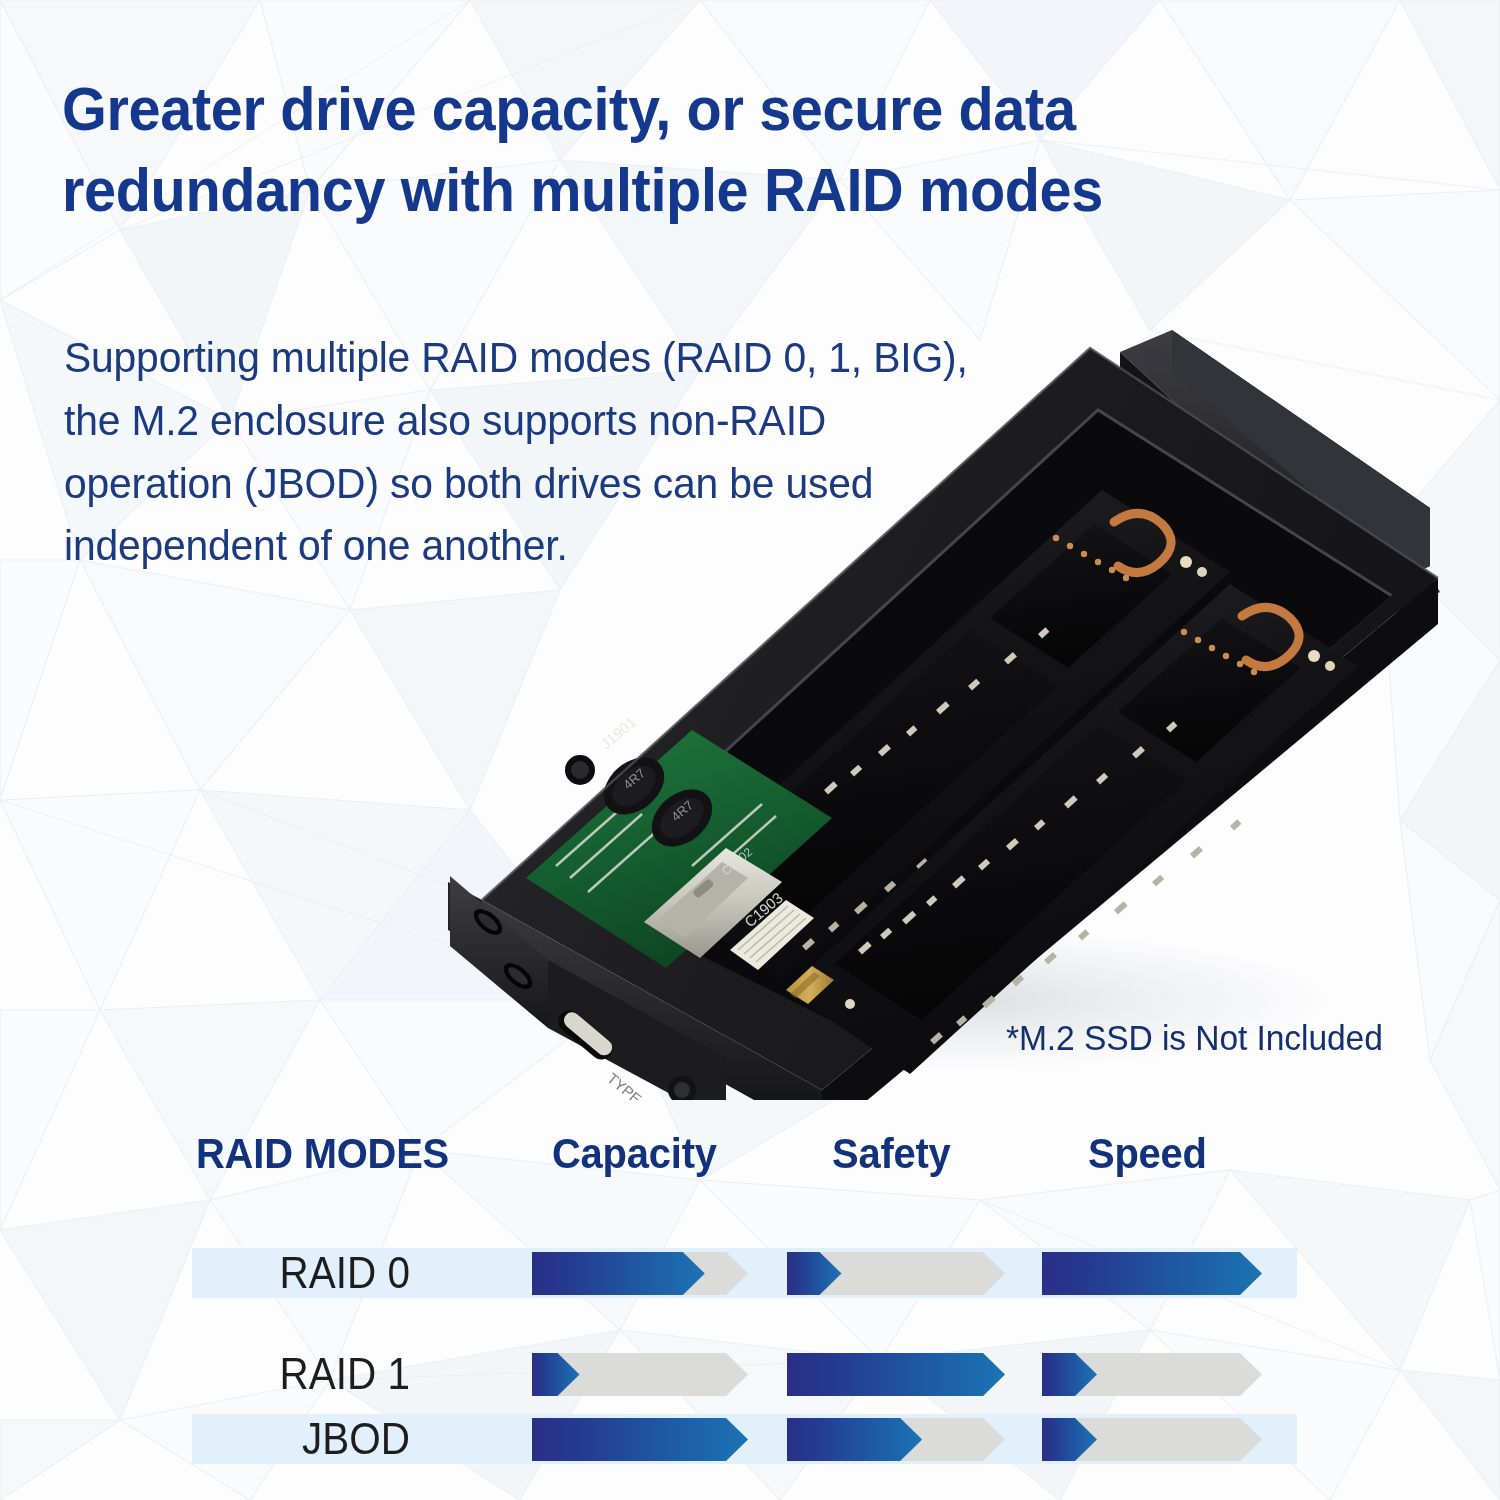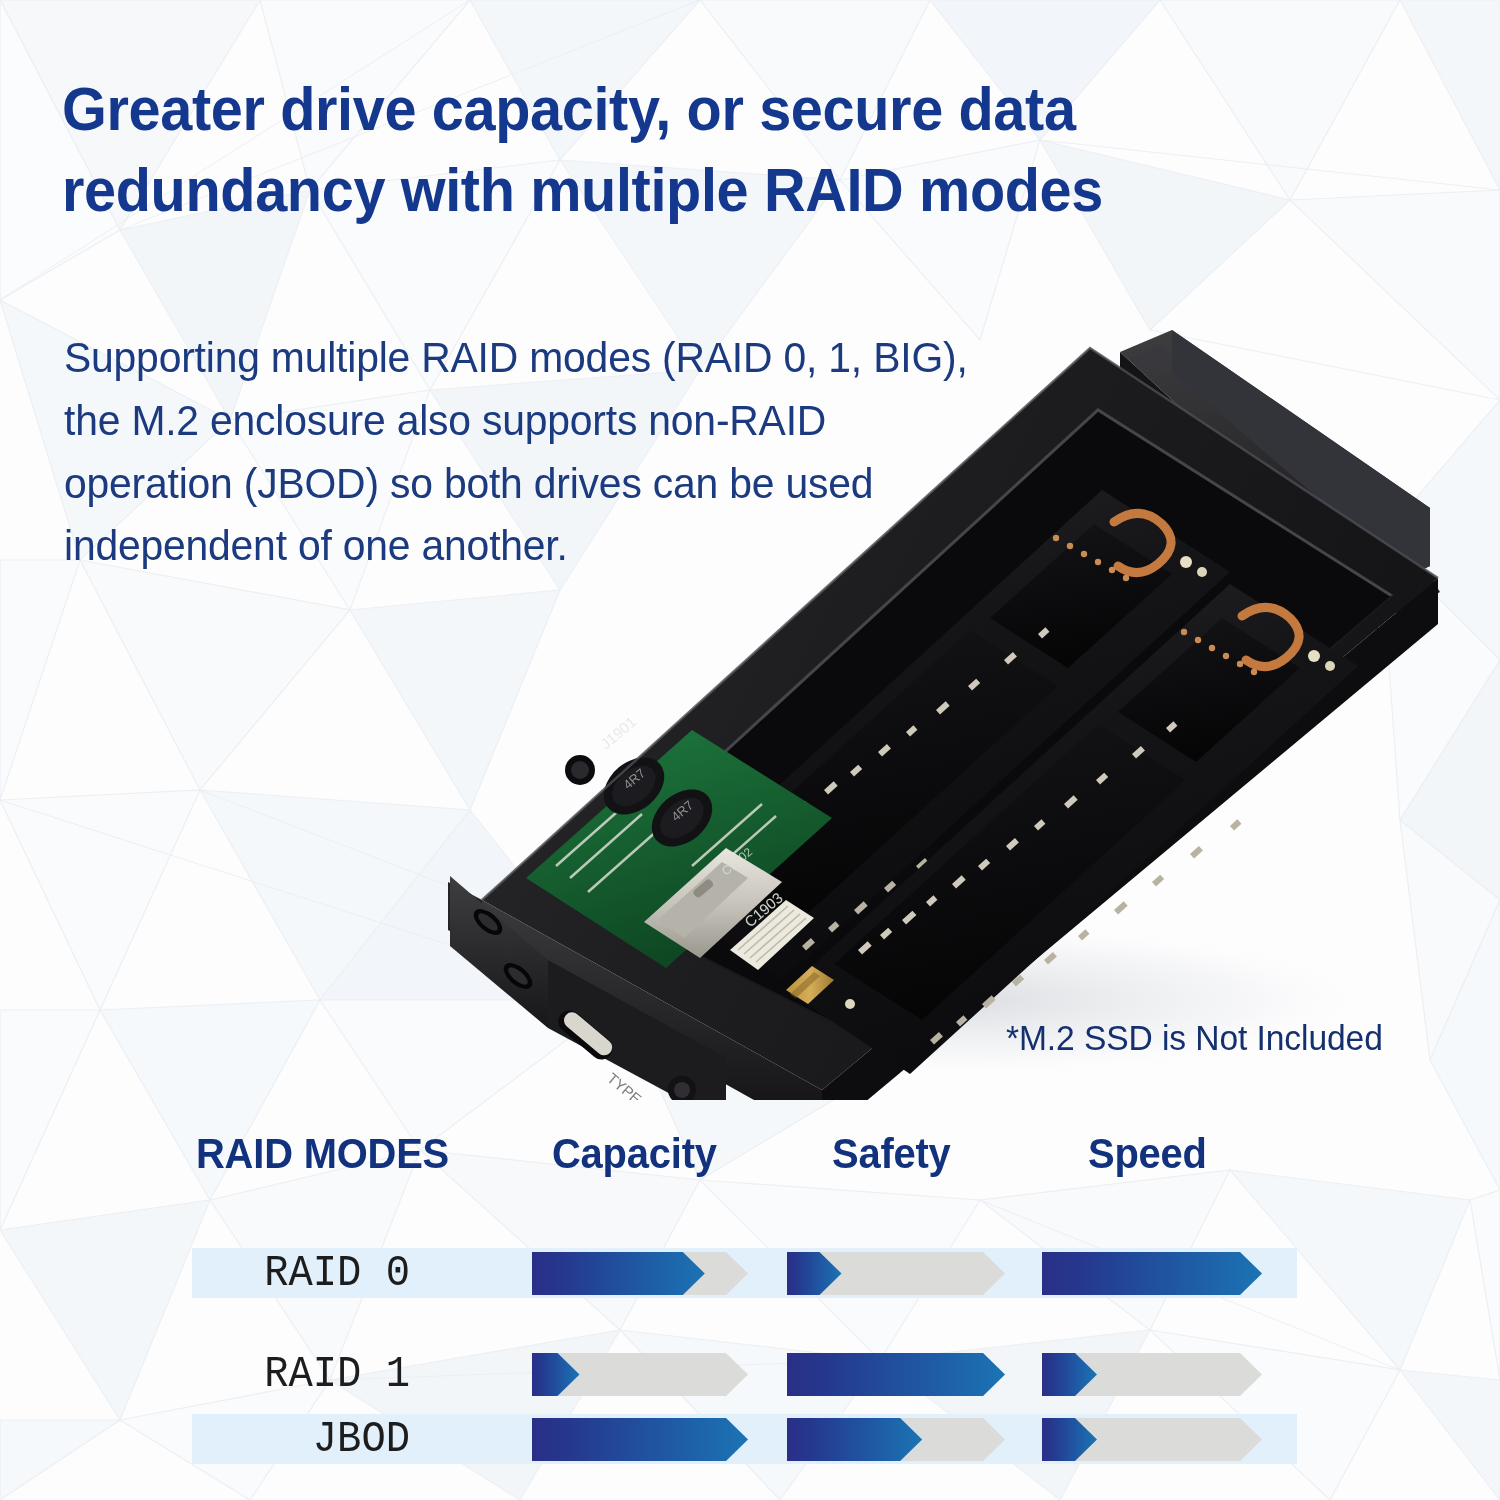--- a/index.html
+++ b/index.html
@@ -108,21 +108,20 @@
   #head-modes   { left: 196px; }
   #head-cap     { left: 552px; }
   #head-safe    { left: 832px; }
   #head-speed   { left: 1088px; }
 
   .raid-row {
     position: absolute;
     left: 0;
     width: 1500px;
     height: 78px;
-    font-family: Liberation Mono, monospace;
   }
   .row-band {
     position: absolute;
     left: 192px;
     top: 8px;
     width: 1105px;
     height: 50px;
     background: #e2f0fb;
   }
   .row-label {

